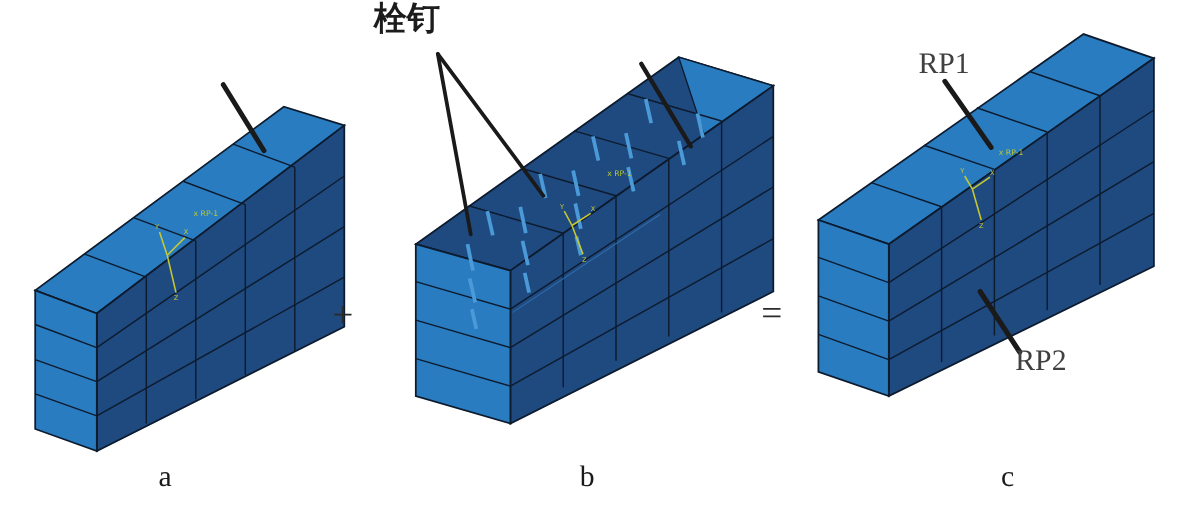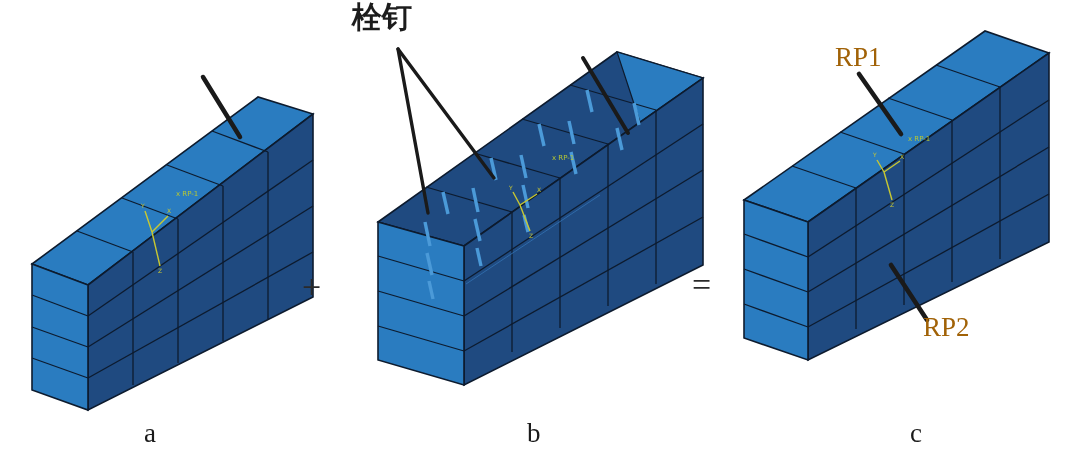--- a/index.html
+++ b/index.html
@@ -2,21 +2,21 @@
 <html><head>
 <meta charset="utf-8">
 <style>
   html,body{margin:0;padding:0;background:#ffffff;}
   body{width:1080px;height:462px;position:relative;overflow:hidden;
        font-family:"Liberation Serif",serif;color:#1a1a1a;}
   #stage{position:absolute;left:0;top:0;width:1080px;height:462px;}
   svg.scene{position:absolute;left:0;top:0;width:1080px;height:462px;}
   .lbl{position:absolute;white-space:nowrap;line-height:1;}
   .cn{font-family:"DejaVu Sans",sans-serif;font-weight:700;font-size:30px;color:#1c1c1c;}
-  .rp{font-family:"Liberation Serif",serif;font-size:27px;color:#a16207;}
+  .rp{font-family:"Liberation Serif",serif;font-size:27px;color:#404040;}
   .panel-letter{font-family:"Liberation Serif",serif;font-size:27px;color:#1a1a1a;}
   .op{font-family:"Liberation Serif",serif;font-size:34px;color:#2a2a2a;}
 </style>
 </head>
 <body>
 
 <div id="stage">
 
   <svg class="scene" viewBox="0 0 1080 462">
     <defs>
@@ -210,21 +210,21 @@
       </g>
       <g font-family="DejaVu Sans, sans-serif" font-size="6" fill="#c8c832">
         <text x="873" y="157">Y</text>
         <text x="900" y="159">X</text>
         <text x="890" y="207">Z</text>
       </g>
     </g>
   </svg>
 
 
-  <div class="lbl cn" style="left:352px;top:2px;">栓钉</div>
+  <div class="lbl cn" style="left:340px;top:2px;">栓钉</div>
 
   <div class="lbl rp" style="left:835px;top:44px;">RP1</div>
 
   <div class="lbl rp" style="left:878px;top:314px;margin-left:45px;">RP2</div>
 
   <div class="lbl op" style="left:302px;top:270px;">+</div>
 
   <div class="lbl op" style="left:692px;top:268px;">=</div>
 
   <div class="lbl panel-letter" style="left:144px;top:420px;">a</div>

